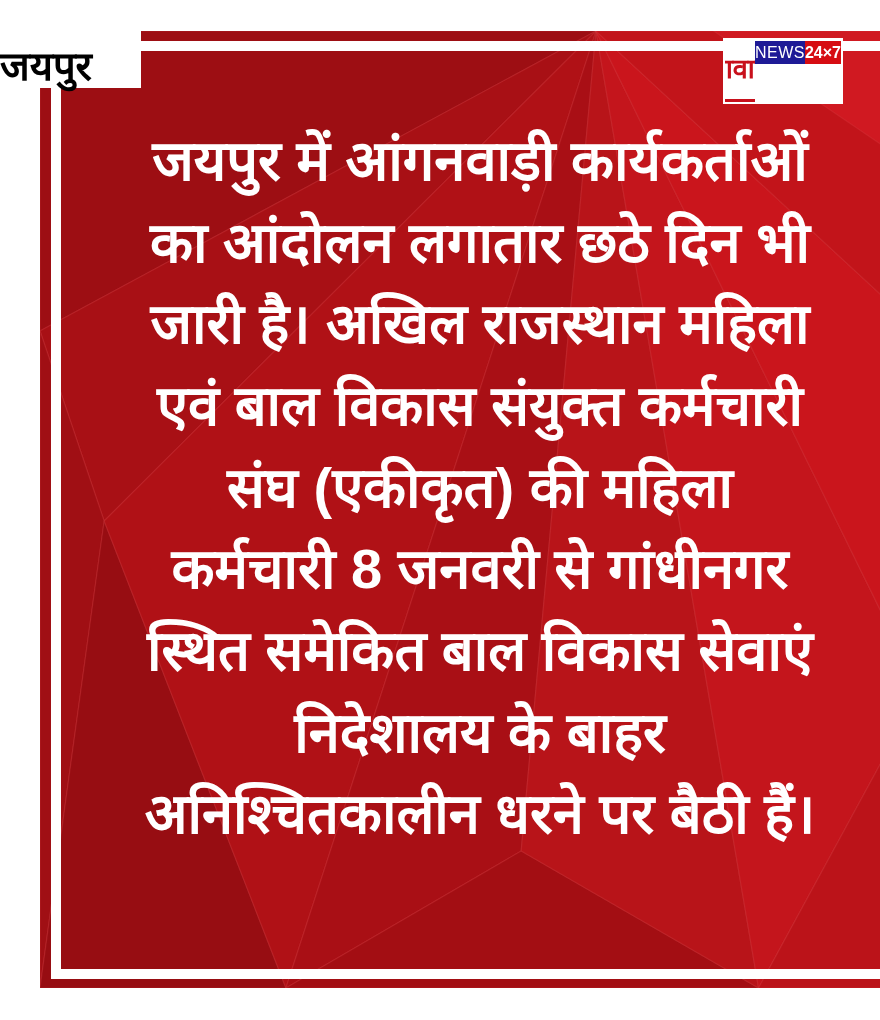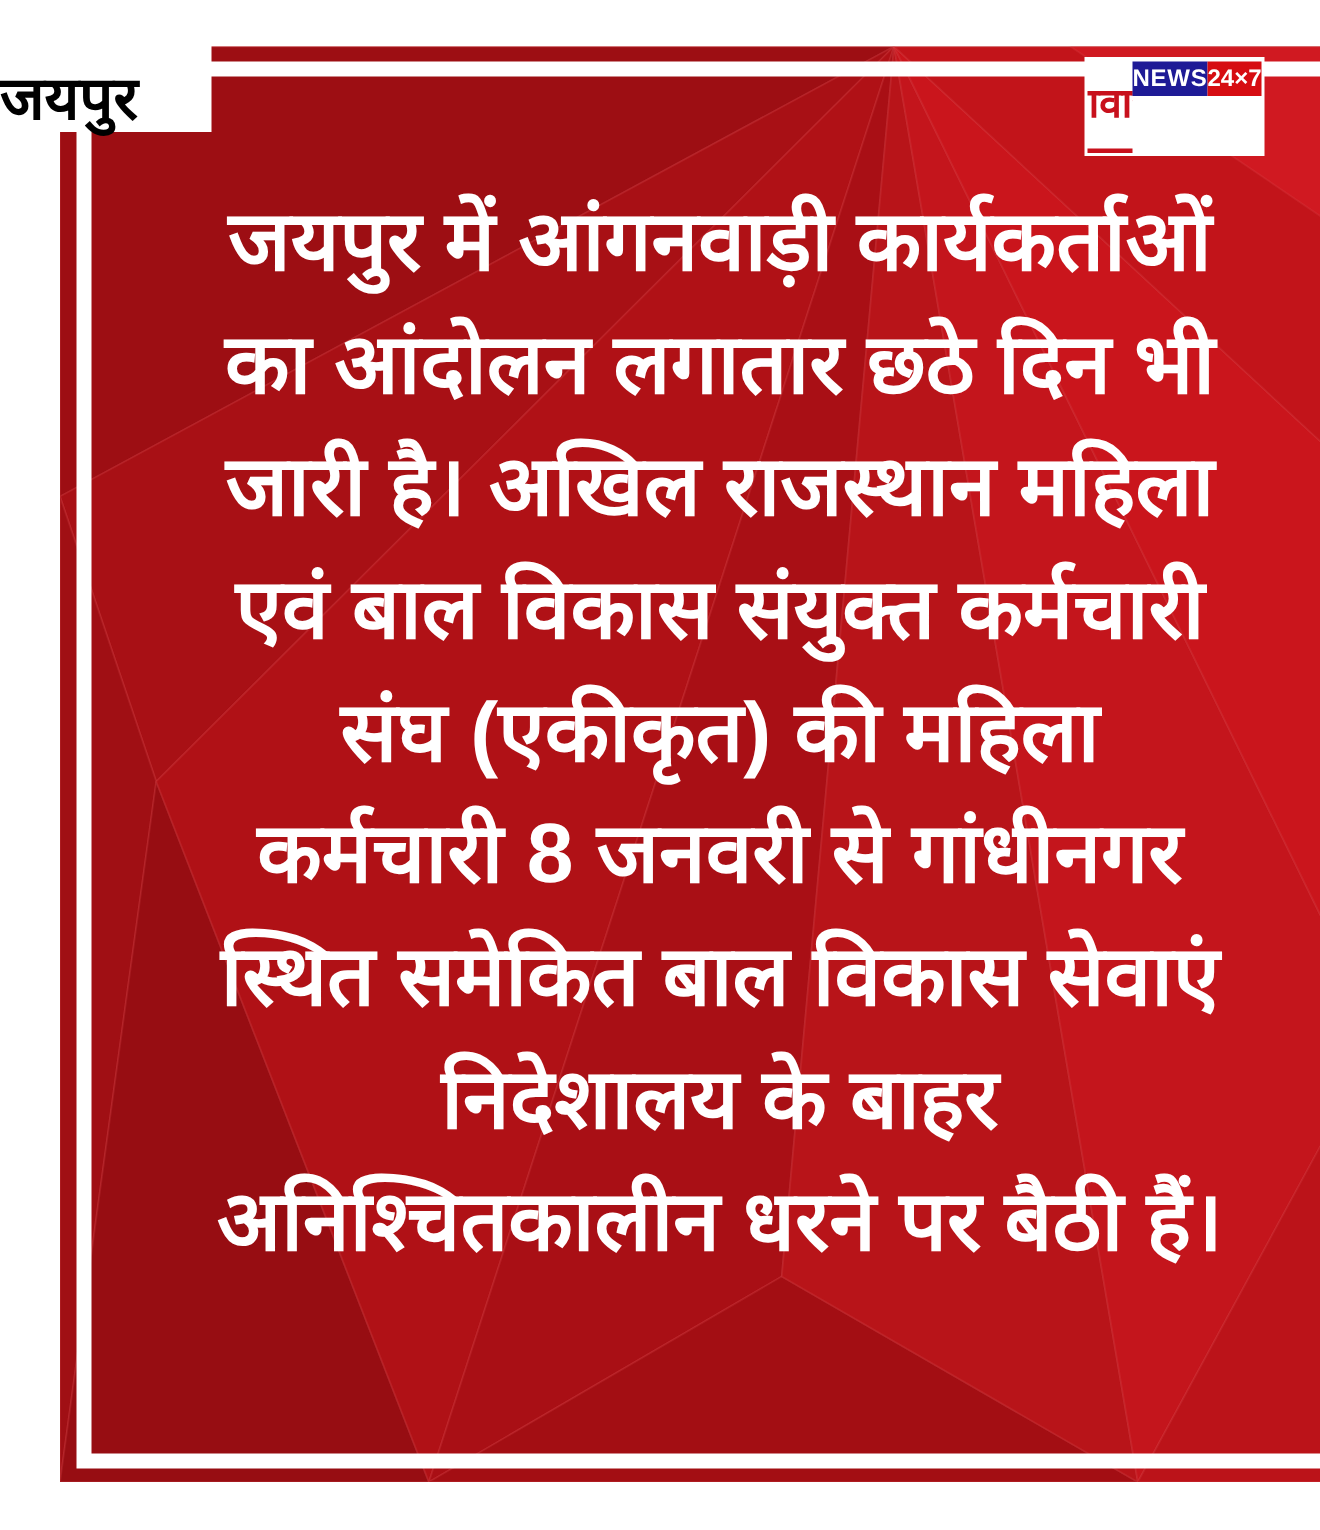--- a/index.html
+++ b/index.html
@@ -105,21 +105,21 @@
   }
   .logo-bottom {
     height: 23px;
     display: flex;
     margin-top: 1px;
   }
   .logo-news {
     flex: 1.25;
     background: #1e1a96;
     color: #ffffff;
-    font-weight: 700;
+    font-weight: 400;
     font-size: 16px;
     display: flex;
     align-items: center;
     justify-content: center;
     letter-spacing: 0.5px;
   }
   .logo-badge {
     flex: 1;
     background: #d60d12;
     color: #ffffff;

